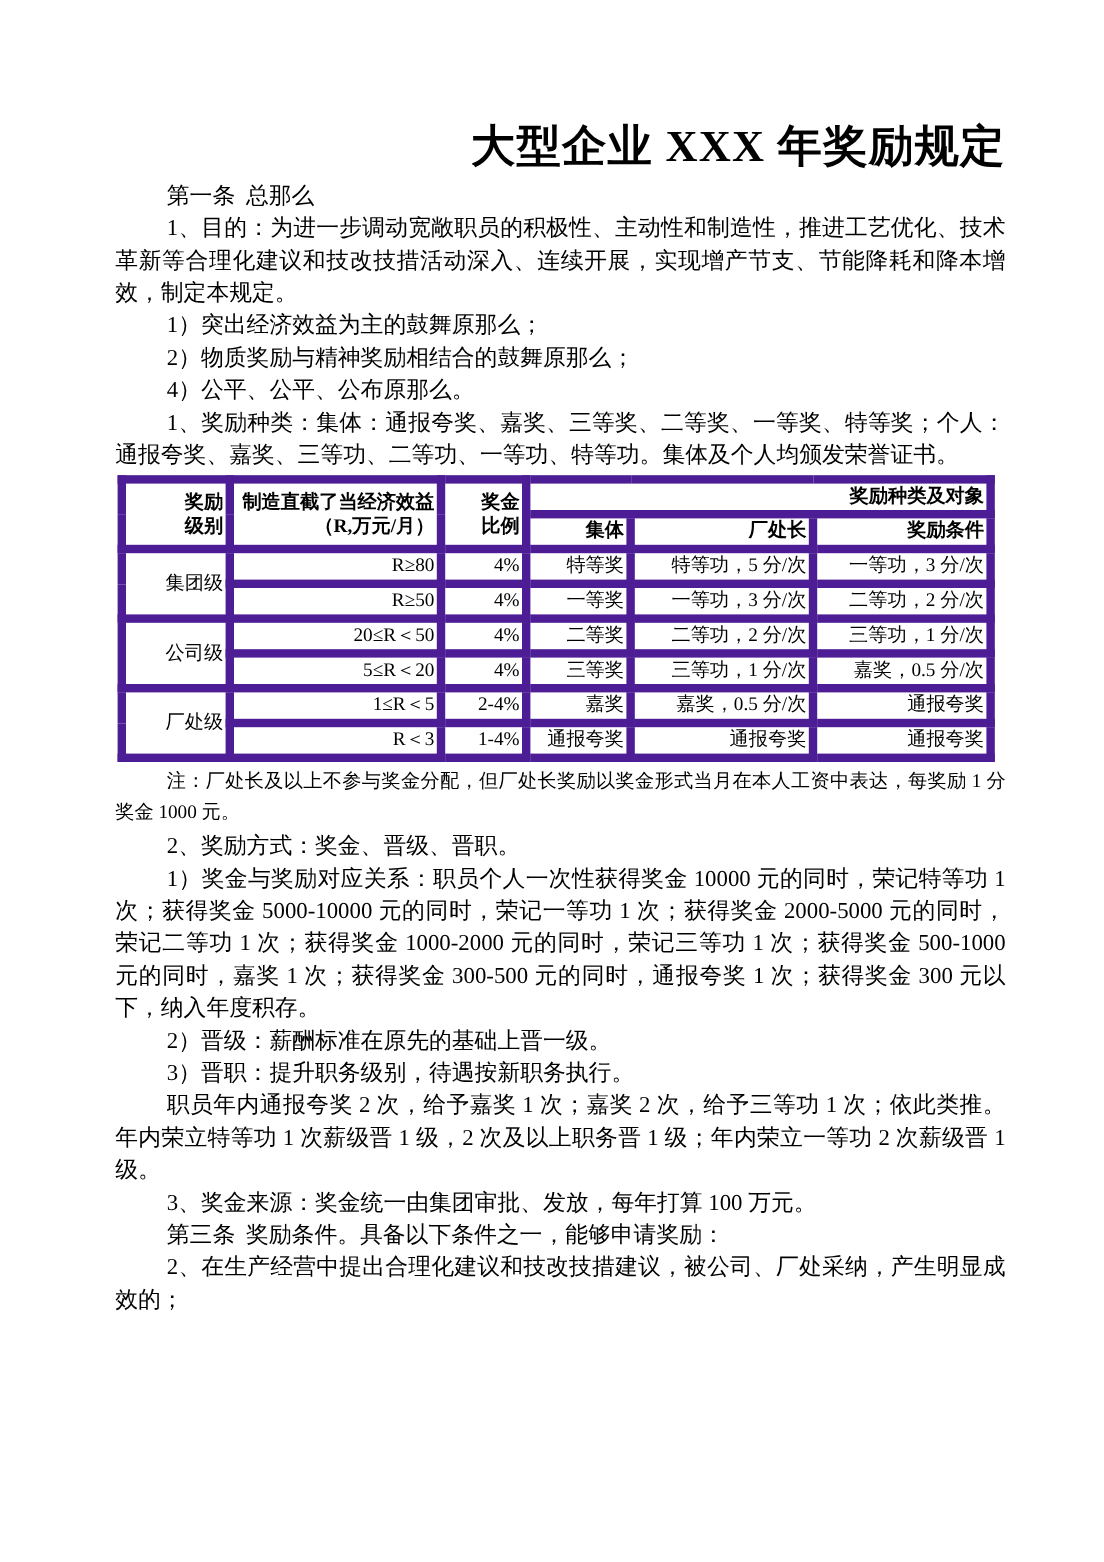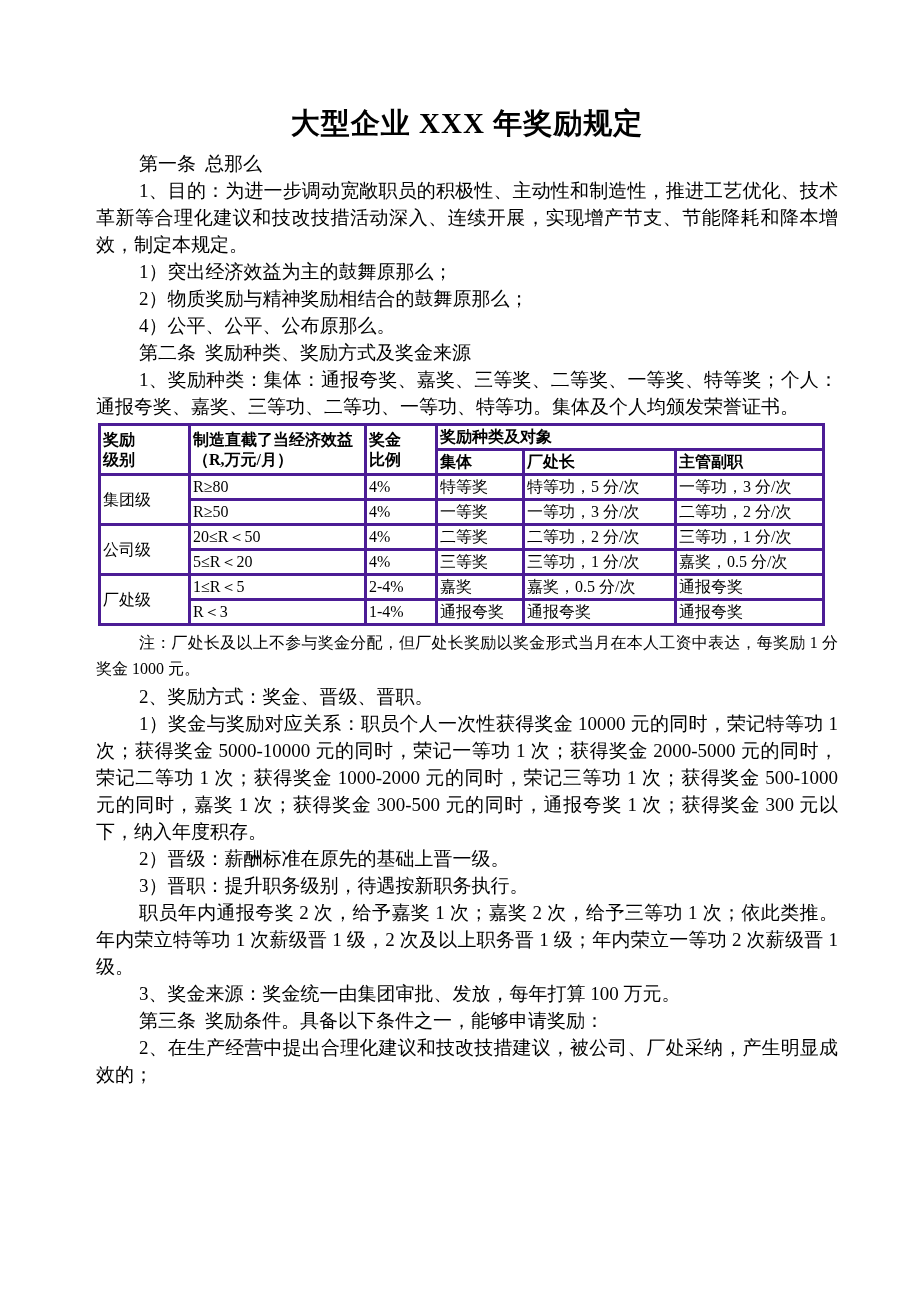--- a/index.html
+++ b/index.html
@@ -10,23 +10,23 @@
     color: #000000;
     font-family: "Liberation Serif", "DejaVu Serif", serif;
     overflow: hidden;
   }
   .doc {
     width: 742px;
     margin: 0 auto 0 96px;
     padding-top: 104px;
   }
   .doc-title {
-    font-size: 29px;
+    font-size: 37px;
     font-weight: bold;
-    text-align: center;
+    text-align: right;
     line-height: 38px;
     margin: 0 0 8px 0;
     letter-spacing: 1px;
   }
   .para {
     font-size: 19px;
     line-height: 27px;
     margin: 0;
     text-align: justify;
     text-indent: 43px;
@@ -45,22 +45,22 @@
   table.reward-table {
     border-collapse: collapse;
     table-layout: fixed;
     width: 724px;
     margin: 3px 0 4px 2px;
     border: 3px solid #000000;
     font-size: 16px;
   }
   table.reward-table th,
   table.reward-table td {
-    border: 3px solid #4c1d95;
-    text-align: left;
+    border: 7px solid #4c1d95;
+    text-align: right;
     vertical-align: middle;
     padding: 0 2px;
     height: 22px;
     line-height: 20px;
     overflow: hidden;
     white-space: nowrap;
   }
   table.reward-table th { font-weight: bold; }
   table.reward-table td { font-weight: normal; }
   .hdr-line { display: block; line-height: 20px; }
@@ -72,21 +72,20 @@
 
   <h1 class="doc-title">大型企业 XXX 年奖励规定</h1>
 
   <p class="para"><span class="lead">第一条</span><span>总那么</span></p>
 
   <p class="para">1、目的：为进一步调动宽敞职员的积极性、主动性和制造性，推进工艺优化、技术革新等合理化建议和技改技措活动深入、连续开展，实现增产节支、节能降耗和降本增效，制定本规定。</p>
   <p class="para">1）突出经济效益为主的鼓舞原那么；</p>
   <p class="para">2）物质奖励与精神奖励相结合的鼓舞原那么；</p>
   <p class="para">4）公平、公平、公布原那么。</p>
 
-  <p class="para"><span class="lead">第二条</span><span>奖励种类、奖励方式及奖金来源</span></p>
 
   <p class="para">1、奖励种类：集体：通报夸奖、嘉奖、三等奖、二等奖、一等奖、特等奖；个人：通报夸奖、嘉奖、三等功、二等功、一等功、特等功。集体及个人均颁发荣誉证书。</p>
 
   <table class="reward-table">
     <colgroup>
       <col style="width:90px">
         <col style="width:176px">
         <col style="width:71px">
       <col style="width:87px">
         <col style="width:152px">
@@ -104,21 +103,21 @@
         </th>
         <th rowspan="2">
           <span class="hdr-line">奖金</span>
           <span class="hdr-line">比例</span>
         </th>
         <th colspan="3">奖励种类及对象</th>
       </tr>
       <tr>
         <th>集体</th>
         <th>厂处长</th>
-        <th>主管副职</th>
+        <th>奖励条件</th>
       </tr>
     </thead>
     <tbody>
       <tr>
         <td rowspan="2">集团级</td>
         <td>R≥80</td>
         <td>4%</td>
         <td>特等奖</td>
         <td>特等功，5 分/次</td>
         <td>一等功，3 分/次</td>

